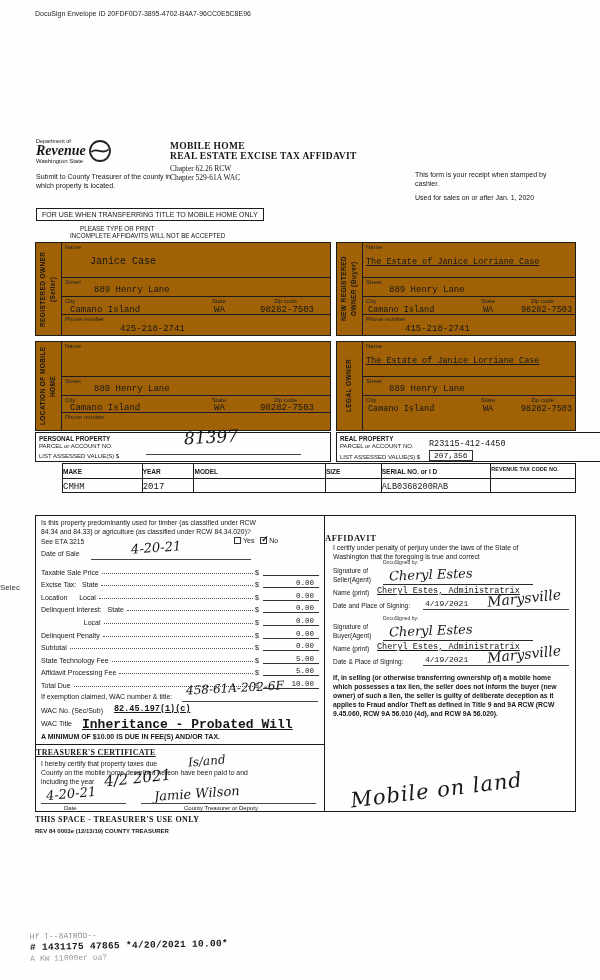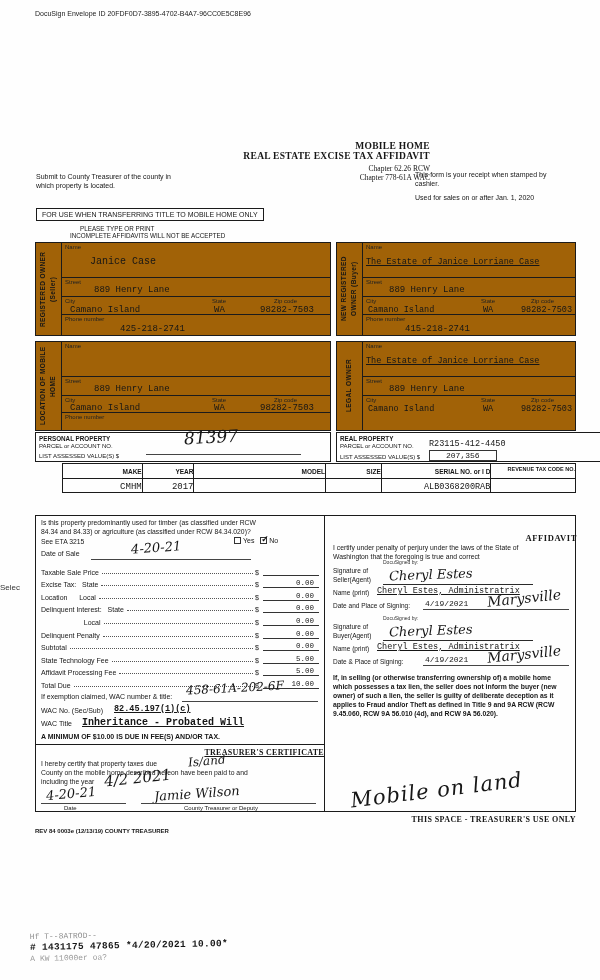--- a/index.html
+++ b/index.html
@@ -5,21 +5,21 @@
   * { margin:0; padding:0; box-sizing:border-box; }
   html,body { background:#ffffff; }
   .page { position:relative; width:600px; height:980px; background:#fefefe;
           font-family:"Liberation Sans",sans-serif; color:#161616; overflow:hidden; }
   .abs { position:absolute; }
   .typed { font-family:"Liberation Mono","DejaVu Sans Mono",monospace; }
   .hand { font-family:"DejaVu Serif",serif; font-style:italic; }
   .serif { font-family:"Liberation Serif",serif; }
   .b { font-weight:bold; }
   .u { text-decoration:underline; }
-  .center { text-align:right; }
+  .center { text-align:left; }
 
   .party { position:absolute; border:1.5px solid #1b1b1b; display:flex; background:#a16207; }
   .vstrip { width:26px; border-right:1px solid #1b1b1b; display:flex; align-items:center; justify-content:center; overflow:hidden; }
   .vtext { writing-mode:vertical-rl; transform:rotate(180deg); font-size:6.5px; font-weight:bold;
            letter-spacing:.4px; text-align:center; line-height:1.6; max-height:100%; }
   .fields { flex:1; display:flex; flex-direction:column; }
   .frow { position:relative; border-bottom:1px solid #1b1b1b; }
   .frow.last { border-bottom:none; }
   .flabel { position:absolute; top:1px; left:3px; font-size:6px; color:#222; }
 
@@ -39,26 +39,39 @@
             transform:rotate(-2deg); display:inline-block; padding:1px 8px 2px 6px; }
   .hline { position:absolute; height:1px; background:#444; }
 </style>
 </head>
 <body>
 
 <div class="page">
 
   <div class="abs" style="left:35px;top:10px;font-size:7px;color:#222;">DocuSign Envelope ID  20FDF0D7-3895-4702-B4A7-96CC0E5C8E96</div>
 
+  <div class="abs" style="left:36px;top:138px;width:100px;">
+    <div style="display:flex;align-items:center;">
+      <div>
+        <div style="font-size:5.5px;">Department of</div>
+        <div class="serif b" style="font-size:14px;font-style:italic;line-height:1;">Revenue</div>
+        <div style="font-size:6px;">Washington State</div>
+      </div>
+      <svg width="24" height="24" viewBox="0 0 24 24" style="margin-left:2px;">
+        <circle cx="12" cy="12" r="10" fill="none" stroke="#222" stroke-width="1.8"></circle>
+        <path d="M3.5 13 C8 7.5, 15 16.5, 20.5 10.5" fill="none" stroke="#222" stroke-width="1.8"></path>
+      </svg>
+    </div>
+  </div>
 
   <div class="abs center" style="left:170px;top:141px;width:260px;">
     <div class="serif b" style="font-size:9.5px;letter-spacing:.3px;">MOBILE HOME</div>
     <div class="serif b" style="font-size:9.5px;letter-spacing:.3px;">REAL ESTATE EXCISE TAX AFFIDAVIT</div>
     <div class="serif" style="font-size:7.5px;margin-top:3px;">Chapter 62.26 RCW</div>
-    <div class="serif" style="font-size:7.5px;">Chapter 778-61A WAC</div>
+    <div class="serif" style="font-size:7.5px;">Chapter 529-61A WAC</div>
   </div>
 
   <div class="abs" style="left:36px;top:172px;width:135px;font-size:7px;line-height:1.35;">Submit to County Treasurer of the county in which property is located.</div>
   <div class="abs" style="left:415px;top:170px;width:140px;font-size:7px;line-height:1.35;">This form is your receipt when stamped by cashier.</div>
   <div class="abs" style="left:415px;top:194px;width:160px;font-size:7px;">Used for sales on or after Jan. 1, 2020</div>
 
   <div class="abs" style="left:36px;top:208px;border:1px solid #1b1b1b;padding:2px 5px;font-size:7px;">FOR USE WHEN TRANSFERRING TITLE TO MOBILE HOME ONLY</div>
   <div class="abs" style="left:80px;top:225px;font-size:6.3px;">PLEASE TYPE OR PRINT</div>
   <div class="abs" style="left:70px;top:232px;font-size:6.3px;">INCOMPLETE AFFIDAVITS WILL NOT BE ACCEPTED</div>
 
@@ -176,21 +189,21 @@
     <span class="abs" style="left:3px;top:20px;font-size:6px;">LIST ASSESSED VALUE(S) $</span>
     <span class="abs hand" style="left:148px;top:-6px;font-size:17px;transform:rotate(-3deg);">81397</span>
     <span class="hline" style="left:110px;top:21px;width:155px;"></span>
     <span class="abs typed" style="left:120px;top:23px;font-size:7.5px;"></span>
   </div>
   <div class="abs" style="left:336px;top:432px;width:276px;height:30px;border:1.5px solid #1b1b1b;">
     <span class="abs b" style="left:3px;top:2px;font-size:6.3px;">REAL PROPERTY</span>
     <span class="abs" style="left:3px;top:10px;font-size:6px;">PARCEL or ACCOUNT NO.</span>
     <span class="abs typed" style="left:92px;top:6px;font-size:8.5px;">R23115-412-4450</span>
     <span class="abs" style="left:3px;top:21px;font-size:6px;">LIST ASSESSED VALUE(S) $</span>
-    <span class="abs typed" style="left:92px;top:17px;font-size:8px;border:1px solid #333;padding:0 16px;">207,356</span>
+    <span class="abs typed" style="left:92px;top:17px;font-size:8px;border:1px solid #333;padding:0 4px;">207,356</span>
   </div>
 
   <div class="abs" style="left:62px;top:463px;width:514px;height:30px;border:1.5px solid #1b1b1b;display:flex;flex-direction:column;">
     <div style="display:flex;height:15px;border-bottom:1px solid #1b1b1b;">
       <div class="center b" style="width:80px;border-right:1px solid #1b1b1b;font-size:6.5px;padding-top:4px;">MAKE</div>
       <div class="center b" style="width:52px;border-right:1px solid #1b1b1b;font-size:6.5px;padding-top:4px;">YEAR</div>
       <div class="center b" style="width:132px;border-right:1px solid #1b1b1b;font-size:6.5px;padding-top:4px;">MODEL</div>
       <div class="center b" style="width:56px;border-right:1px solid #1b1b1b;font-size:6.5px;padding-top:4px;">SIZE</div>
       <div class="center b" style="width:110px;border-right:1px solid #1b1b1b;font-size:6.5px;padding-top:4px;">SERIAL NO. or I D</div>
       <div class="center b" style="width:84px;font-size:5.5px;line-height:1.15;padding-top:2px;">REVENUE TAX CODE NO.</div>
@@ -284,21 +297,21 @@
             <span class="mval typed">10.00</span>
           </div>
       </div>
 
       <div class="abs" style="left:5px;top:177px;font-size:7px;">If exemption claimed, WAC number &amp; title:</div>
       <div class="abs hand" style="left:150px;top:165px;font-size:12px;transform:rotate(-3deg);">458-61A-202-6F</div>
       <div class="hline" style="left:146px;top:185px;width:136px;"></div>
       <div class="abs" style="left:5px;top:191px;font-size:7px;">WAC No. (Sec/Sub)</div>
       <div class="abs typed b u" style="left:78px;top:188px;font-size:8.5px;">82.45.197(1)(c)</div>
       <div class="abs" style="left:5px;top:204px;font-size:7px;">WAC Title</div>
-      <div class="abs typed b u" style="left:46px;top:201px;font-size:10px;">Inheritance - Probated Will</div>
+      <div class="abs typed b u" style="left:46px;top:201px;font-size:13px;">Inheritance - Probated Will</div>
       <div class="abs b" style="left:5px;top:217px;font-size:7px;">A MINIMUM OF $10.00 IS DUE IN FEE(S) AND/OR TAX.</div>
 
       <div class="abs" style="left:0;top:228px;width:288px;height:69px;border-top:1.5px solid #1b1b1b;">
         <div class="abs serif b u center" style="left:0;top:3px;width:288px;font-size:8px;letter-spacing:.3px;">TREASURER'S CERTIFICATE</div>
         <div class="abs" style="left:5px;top:15px;font-size:6.8px;">I hereby certify that property taxes due</div>
         <div class="abs hand" style="left:152px;top:9px;font-size:12px;transform:rotate(-5deg);">Is/and</div>
         <div class="abs" style="left:5px;top:24px;font-size:6.8px;">County on the mobile home described hereon have been paid to and</div>
         <div class="abs" style="left:5px;top:33px;font-size:6.8px;">including the year</div>
         <div class="abs hand" style="left:68px;top:24px;font-size:15px;transform:rotate(-6deg);">4/2  2021</div>
         <div class="abs hand" style="left:10px;top:41px;font-size:13px;transform:rotate(-5deg);">4-20-21</div>

